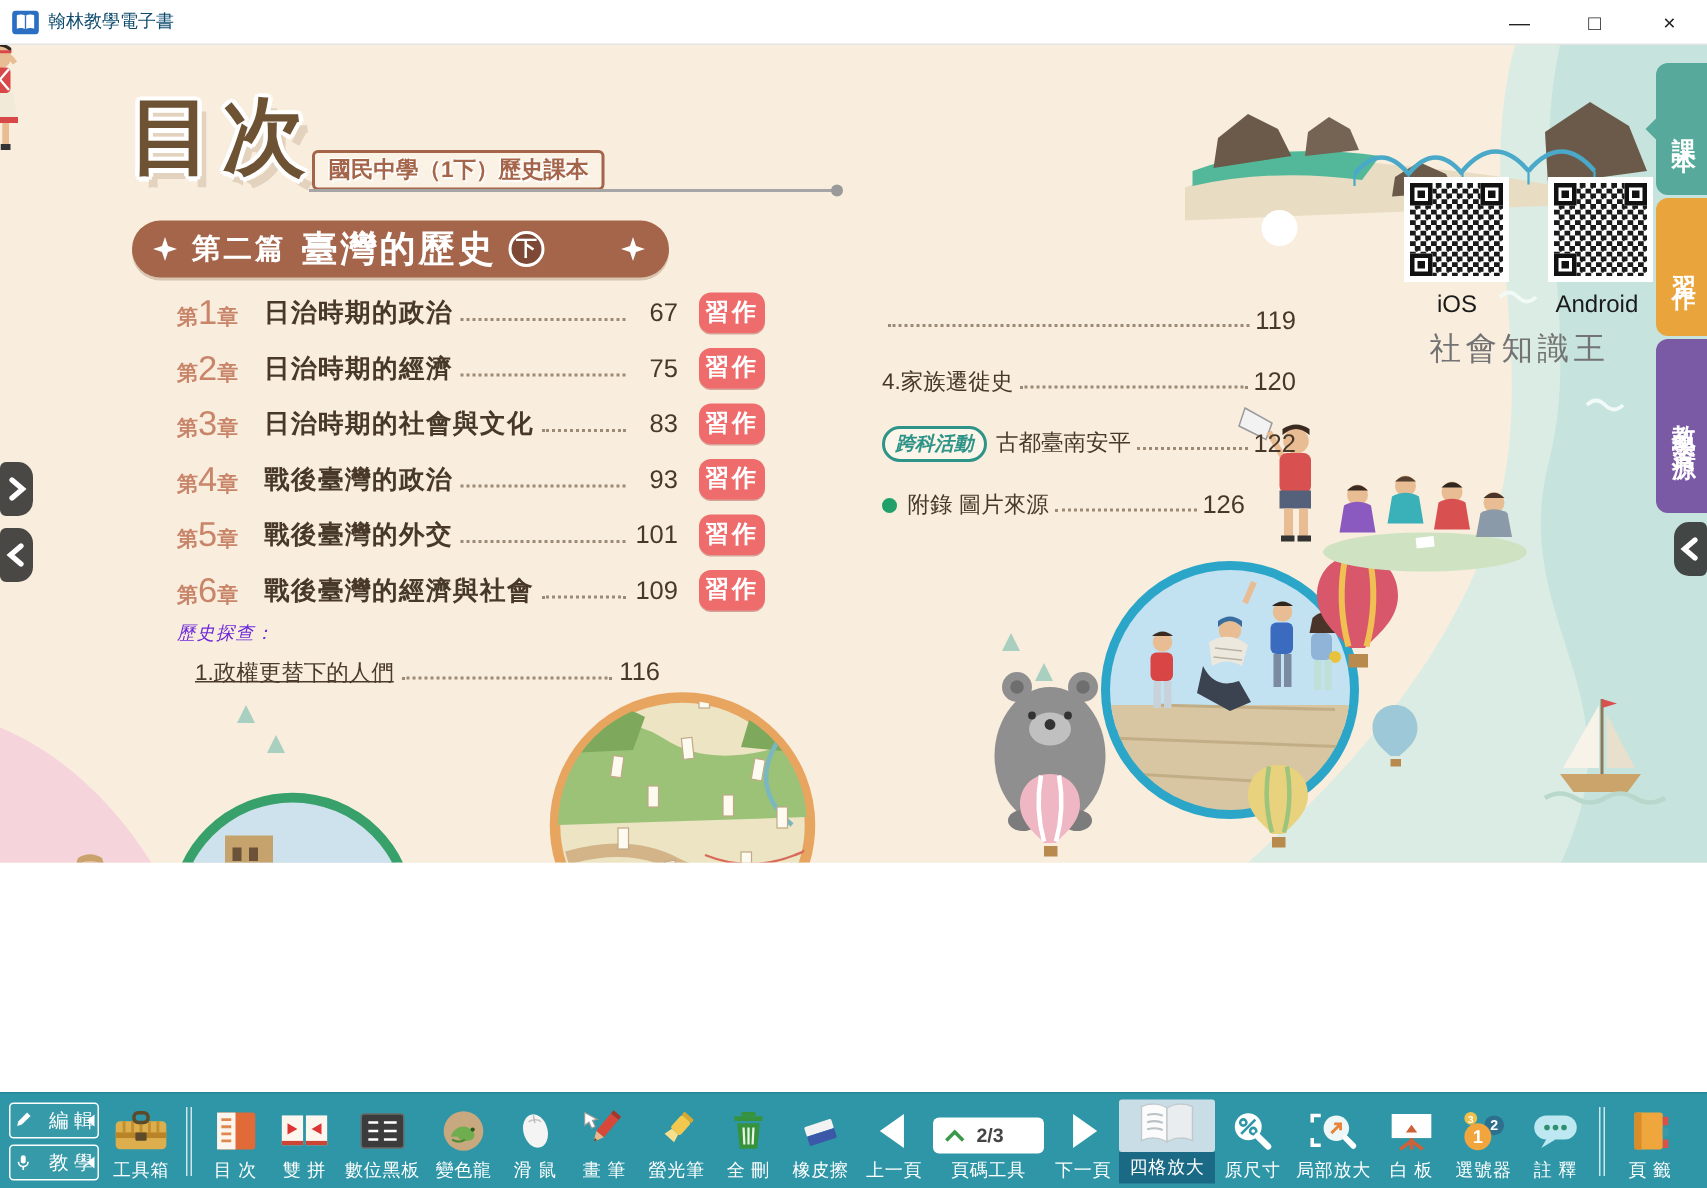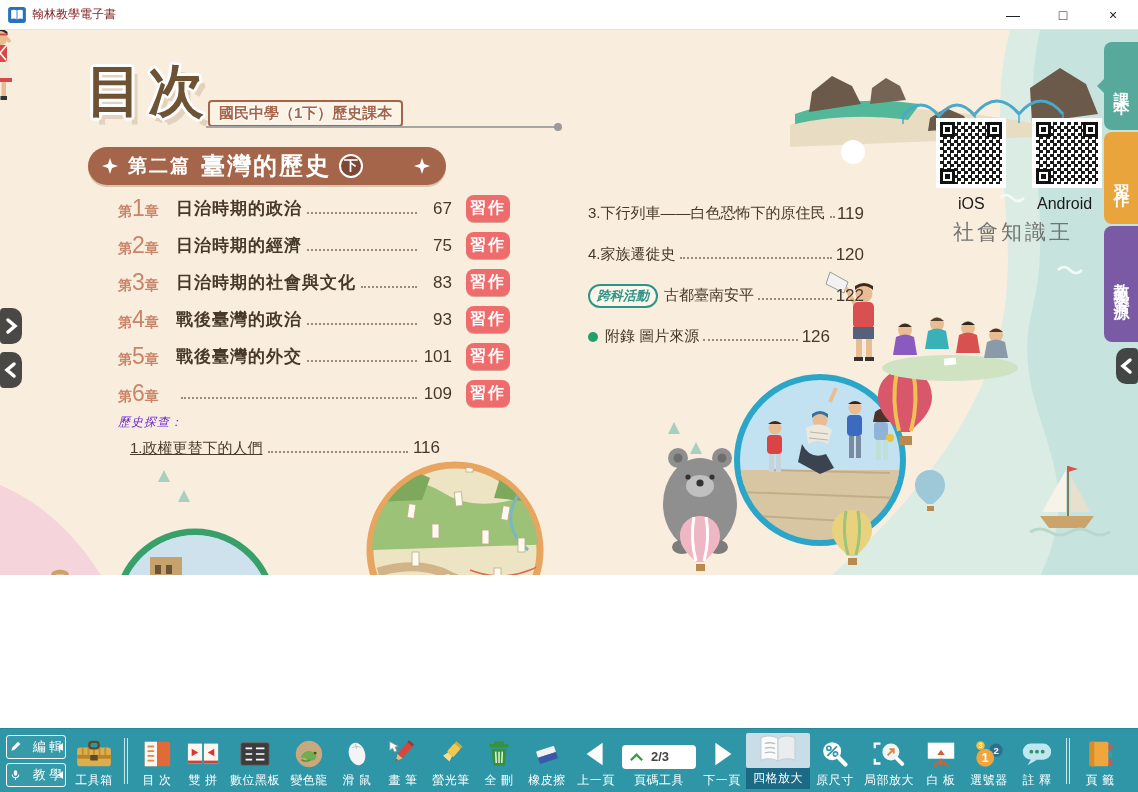--- a/index.html
+++ b/index.html
@@ -3,21 +3,21 @@
 <meta charset="utf-8">
 <style>
   html,body{margin:0;padding:0;width:1138px;height:792px;overflow:hidden;
     font-family:"Liberation Sans","DejaVu Sans",sans-serif;background:#fff;}
   .app{position:relative;width:1138px;height:792px;overflow:hidden;}
 
   
   .titlebar{position:absolute;left:0;top:0;width:1138px;height:30px;background:#ffffff;
     display:flex;align-items:center;border-bottom:1px solid #e4e4e4;box-sizing:border-box;}
   .titlebar .appicon{margin:0 6px 0 8px;display:flex;}
-  .titlebar .apptitle{font-size:12px;color:#7f1d1d;}
+  .titlebar .apptitle{font-size:12px;color:#0c4a6e;}
   .win-controls{margin-left:auto;display:flex;height:30px;}
   .win-btn{width:50px;height:30px;display:flex;align-items:center;justify-content:center;
     font-size:14px;color:#222;cursor:default;}
 
   
   .book{position:absolute;left:0;top:30px;width:1138px;height:545px;overflow:hidden;background:#f9eedd;}
   .art{position:absolute;left:0;top:0;z-index:0;}
 
   .layer{position:absolute;z-index:2;}
 
@@ -492,38 +492,38 @@
       </div>
       <div class="chap-row">
         <span class="chap-label"><span class="sm">第</span><span class="num">5</span><span class="sm">章</span></span>
         <span class="chap-title">戰後臺灣的外交</span>
         <span class="leader"></span>
         <span class="chap-page">101</span>
         <span class="hw-badge">習作</span>
       </div>
       <div class="chap-row">
         <span class="chap-label"><span class="sm">第</span><span class="num">6</span><span class="sm">章</span></span>
+        <span class="chap-title">戰後臺灣的經濟與社會</span>
         <span class="leader"></span>
         <span class="chap-page">109</span>
         <span class="hw-badge">習作</span>
       </div>
     </div>
 
     <div class="layer explore">
       <div class="explore-h">歷史探查：</div>
       <div class="explore-row">
         <span class="explore-title">1.政權更替下的人們</span>
         <span class="leader"></span>
         <span class="explore-page">116</span>
       </div>
     </div>
 
     <div class="layer rightcol">
       <div class="r-row">
-        <span class="r-title">3.下行列車——白色恐怖下的原住民</span>
         <span class="r-leader"></span>
         <span class="r-page">119</span>
       </div>
       <div class="r-row">
         <span class="r-title">4.家族遷徙史</span>
         <span class="r-leader"></span>
         <span class="r-page">120</span>
       </div>
       <div class="r-row">
         <span class="act-badge">跨科活動</span>

